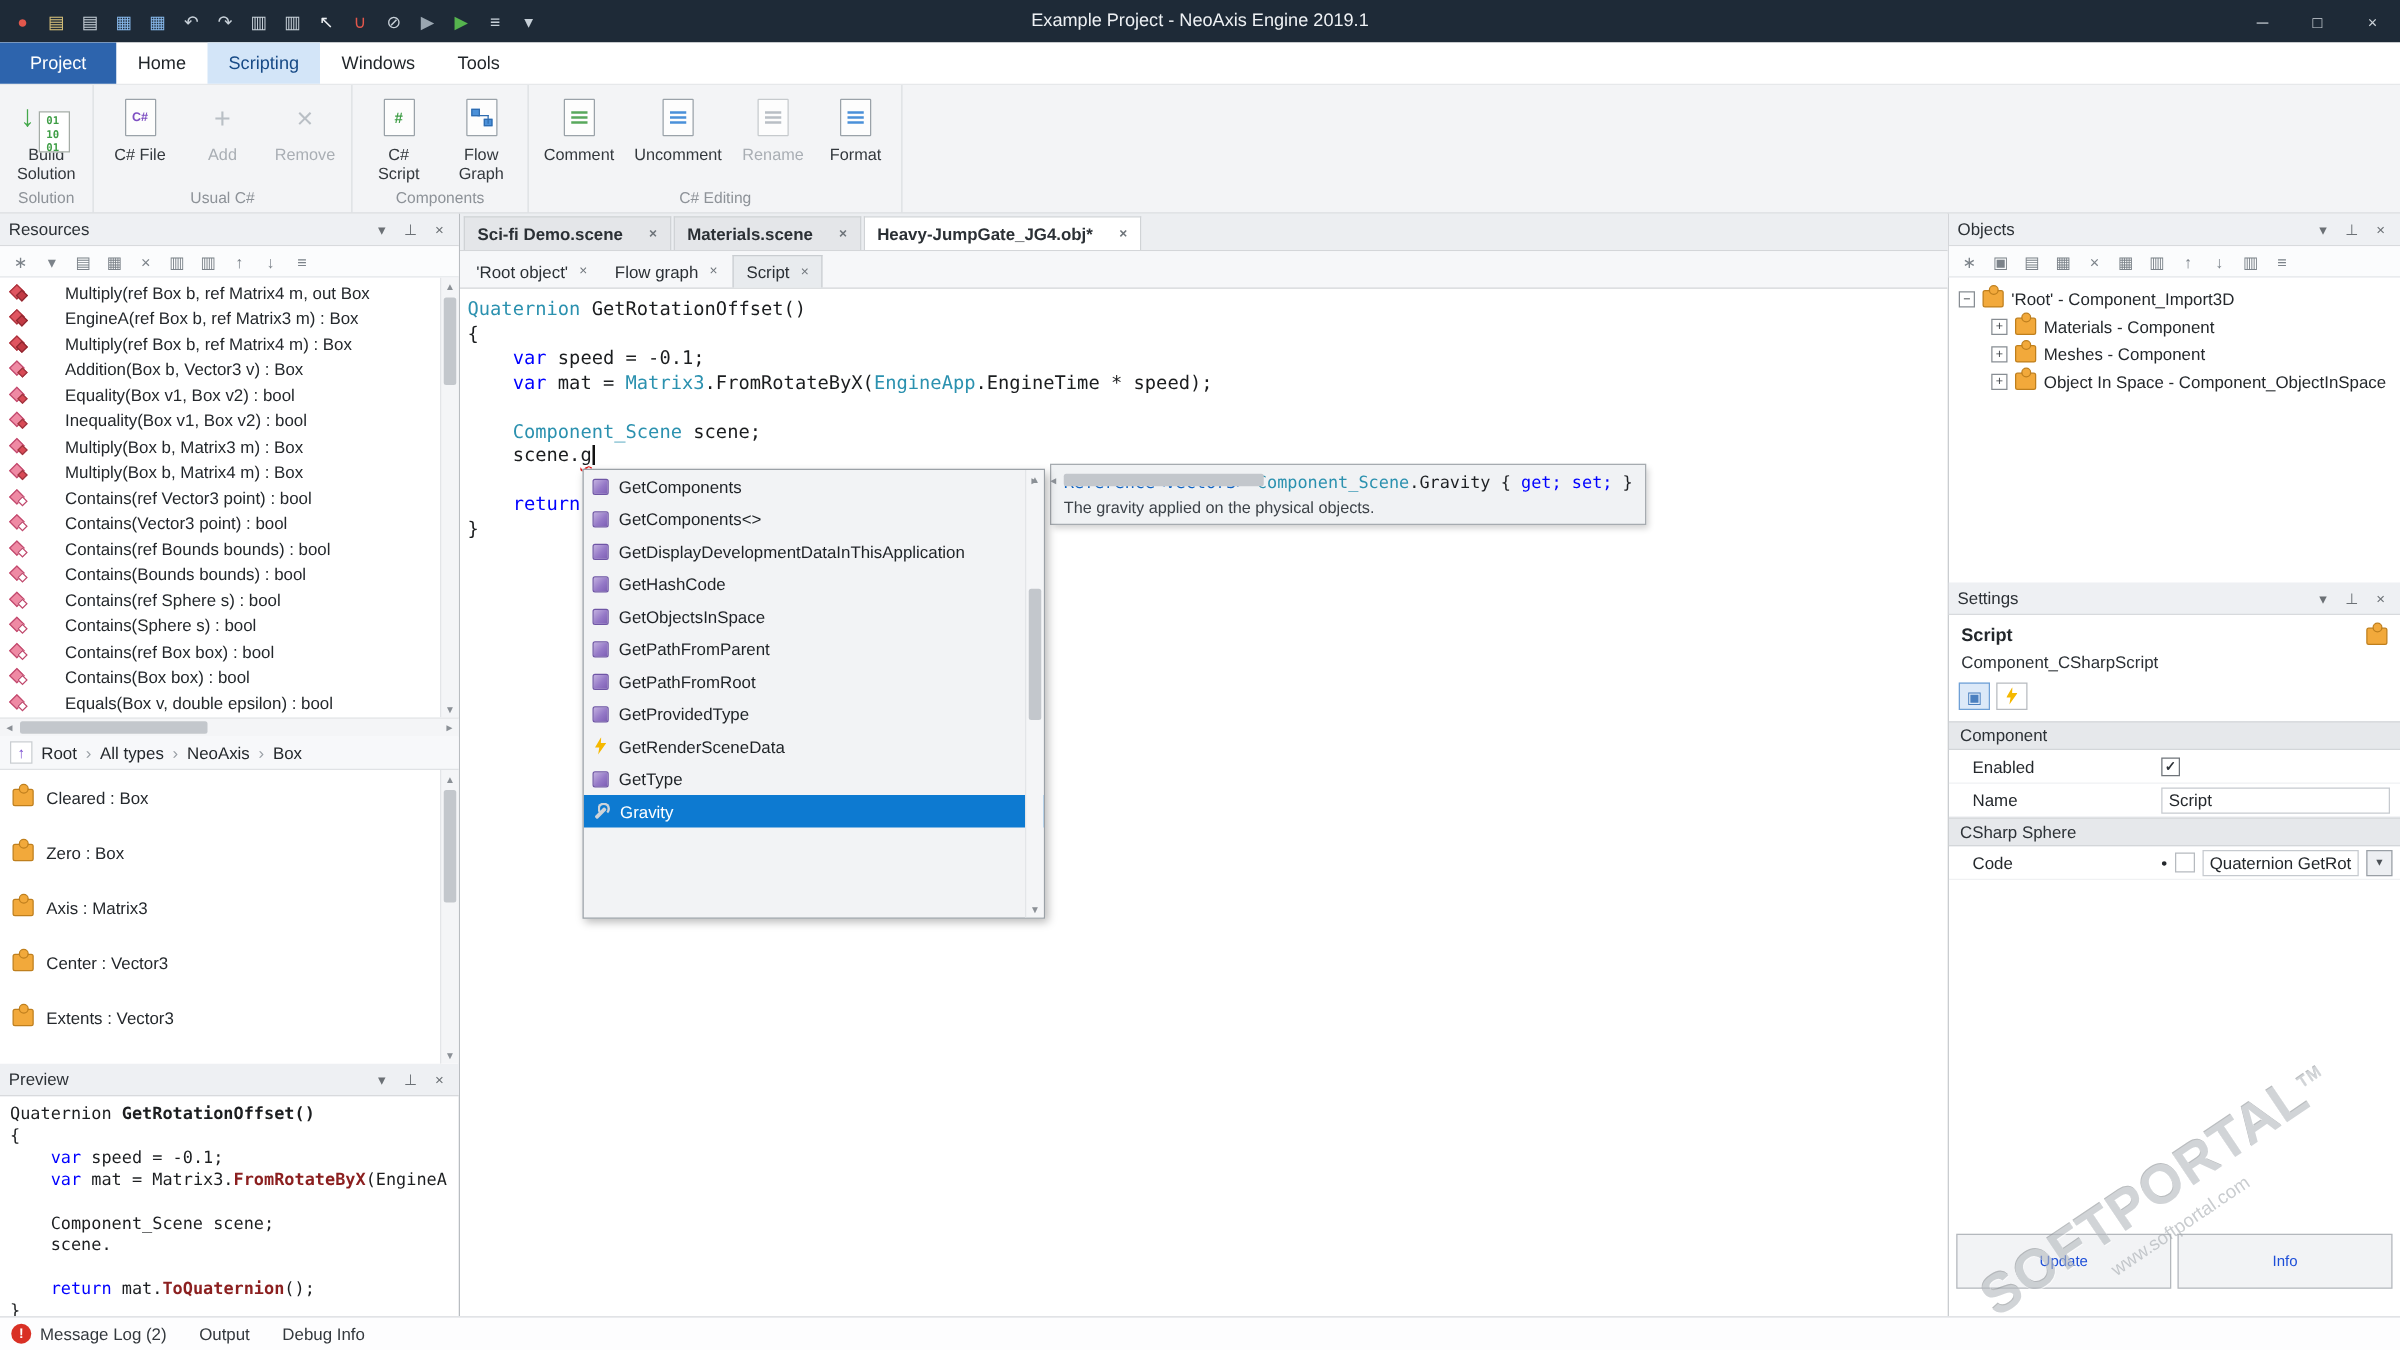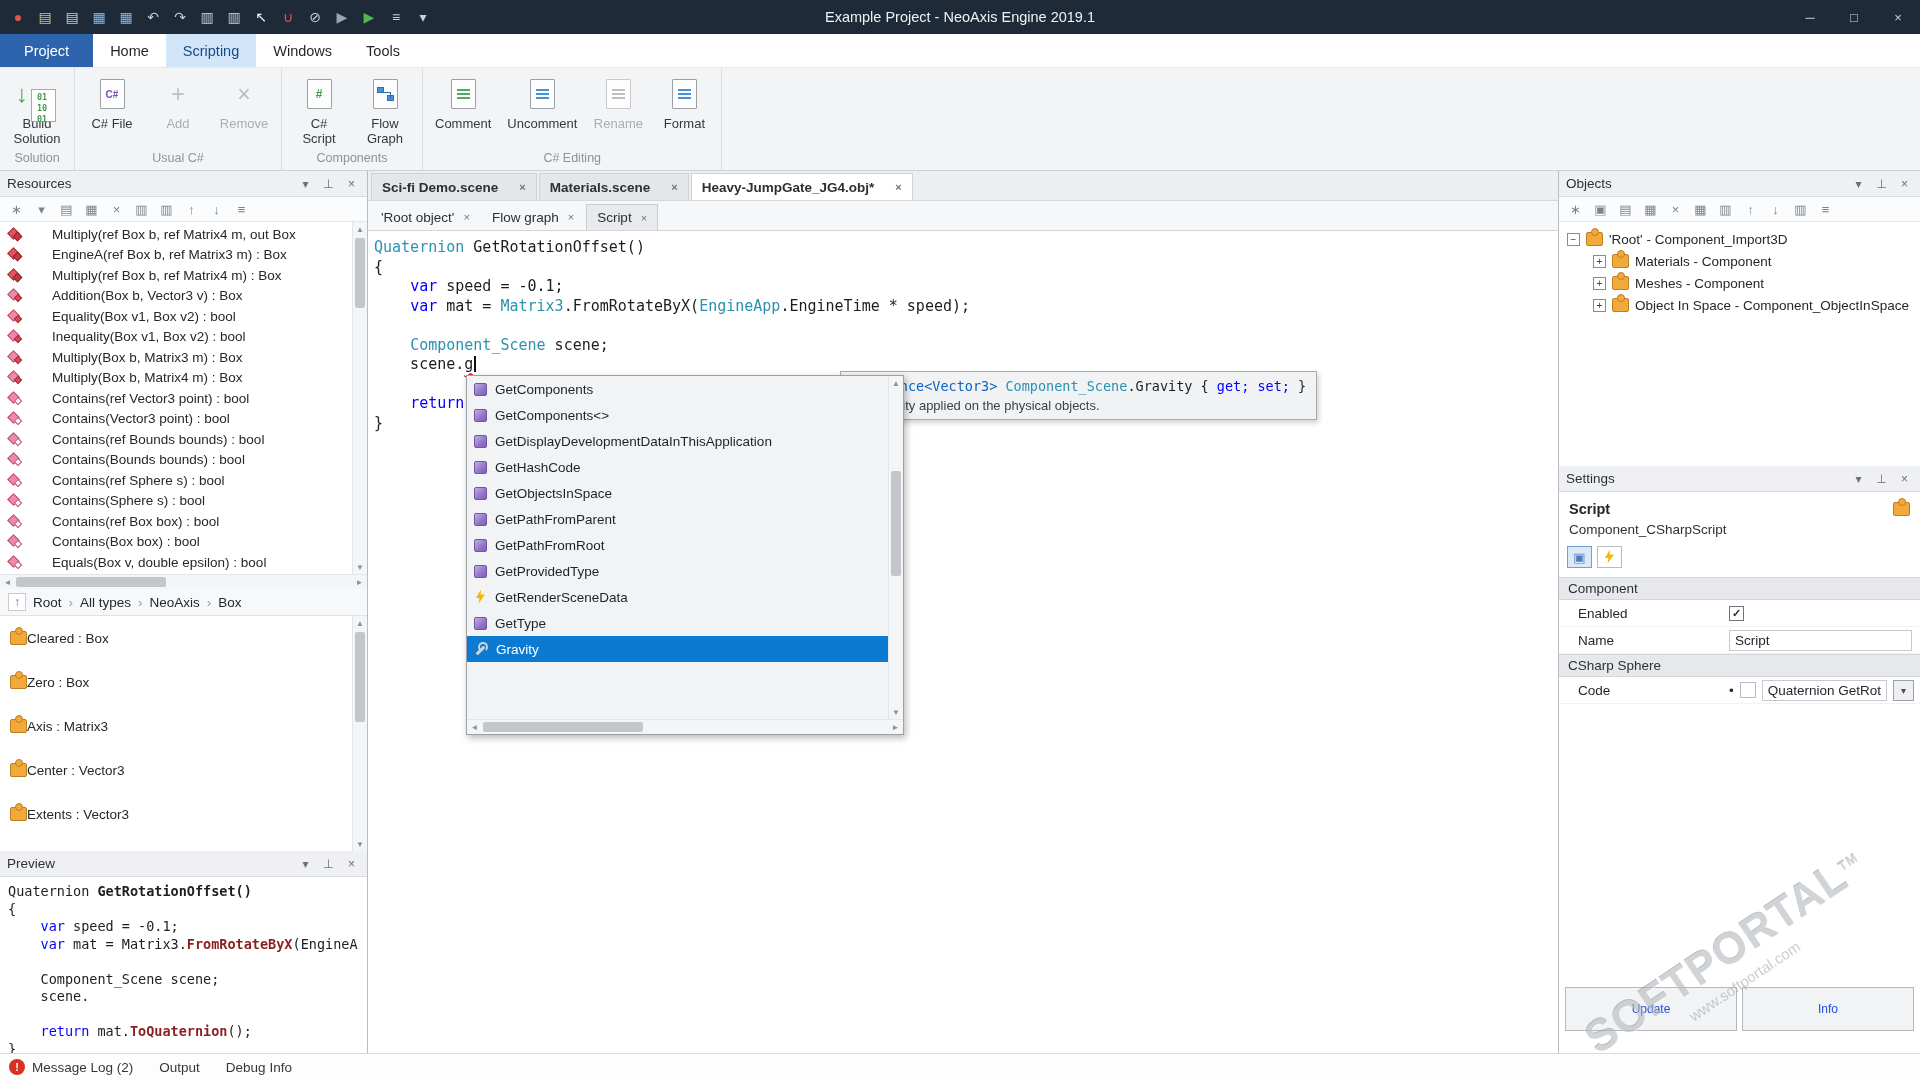--- a/index.html
+++ b/index.html
@@ -72,21 +72,21 @@
   .hscroll {height:15px;background:#f4f5f7;border-top:1px solid #e3e5e8;position:relative;flex:none;}
   .hthumb {position:absolute;top:2px;bottom:2px;border-radius:2px;background:#c3c7cc;}
   .harrow {position:absolute;top:0;bottom:0;width:15px;display:flex;align-items:center;justify-content:center;font-size:8px;color:#8b9096;}
   .harrow.rt {right:0;}
 
   .breadcrumb {height:27px;display:flex;align-items:center;gap:7px;padding:0 8px;border-bottom:1px solid #e0e2e5;background:#f7f8fa;font-size:13.5px;flex:none;}
   .bc-up {width:18px;height:18px;border:1px solid #c9cdd1;background:#fff;color:#7a4fd0;display:flex;align-items:center;justify-content:center;font-size:12px;}
   .bc-sep {color:#9aa0a6;}
 
   .members {flex:1;position:relative;overflow:hidden;}
-  .mrow {height:44px;display:flex;align-items:center;padding-left:10px;font-size:13.5px;}
+  .mrow {height:44px;display:flex;align-items:center;padding-left:10px;gap:10px;font-size:13.5px;}
   .ic-puzzle {width:17px;height:14px;background:#f2a93b;border:1px solid #bf7f1d;border-radius:2px;position:relative;flex:none;}
   .ic-puzzle::before {content:"";position:absolute;left:4px;top:-5px;width:6px;height:6px;background:#f2a93b;border:1px solid #bf7f1d;border-radius:50%;}
 
   .prevcode {height:176px;flex:none;padding:6px 8px;font:13.5px/17.5px "DejaVu Sans Mono",monospace;color:#1c1e20;overflow:hidden;}
   .pl {white-space:pre;min-height:17.5px;}
 
   
   .doctabs {height:30px;background:#eceef1;border-bottom:1px solid #d4d6d9;display:flex;align-items:flex-end;padding:3px 0 0 3px;gap:2px;flex:none;}
   .dtab {height:27px;display:flex;align-items:center;gap:21px;padding:0 10px;font-size:13.5px;color:#2b3035;background:#e4e6e9;border:1px solid #d0d3d6;border-bottom:none;font-weight:bold;}
   .dtab.active {background:#fff;}
@@ -97,21 +97,21 @@
   .editor {flex:1;position:relative;font:15px/19.5px "DejaVu Sans Mono",monospace;color:#1b1d1f;padding:7px 0 0 6px;overflow:hidden;}
   .cl {white-space:pre;min-height:19.5px;}
   .tk-kw {color:#0000ff;}
   .tk-type {color:#2b91af;}
   .tk-m {color:#8b1f1f;font-weight:bold;}
   .tk-b {font-weight:bold;}
   .squiggle {text-decoration:underline;text-decoration-style:wavy;text-decoration-color:#e01b1b;text-underline-offset:3px;}
   .caret {display:inline-block;width:1.5px;height:16px;background:#111;vertical-align:-3px;margin-left:1px;}
 
   
-  .autocomplete {position:absolute;left:98px;top:204px;width:438px;height:360px;background:#f2f3f5;border:1px solid #9ba1a7;box-shadow:2px 3px 7px rgba(0,0,0,.28);display:flex;flex-direction:column;z-index:6;}
+  .autocomplete {position:absolute;left:98px;top:204px;width:370px;height:360px;background:#f2f3f5;border:1px solid #9ba1a7;box-shadow:2px 3px 7px rgba(0,0,0,.28);display:flex;flex-direction:row;z-index:6;}
   .aclist {flex:1;position:relative;overflow:hidden;}
   .acrow {height:26px;display:flex;align-items:center;gap:8px;padding:0 20px 0 7px;font-size:13.5px;color:#1e2226;white-space:nowrap;}
   .acrow.selected {background:#0d7ad1;color:#fff;}
   .ic-cube {width:13px;height:13px;flex:none;background:linear-gradient(135deg,#c3b1e0 0%,#9579c7 55%,#7e5fb5 100%);border:1px solid #6f55a5;border-radius:2px;}
   .ic-bolt {width:13px;height:15px;flex:none;position:relative;}
   .ic-bolt::before {content:"";position:absolute;left:2px;top:0;width:9px;height:14px;background:#f5b800;clip-path:polygon(55% 0,0 60%,38% 60%,28% 100%,100% 35%,52% 35%);}
   .ic-wrench {width:14px;height:14px;flex:none;position:relative;}
   .ic-wrench::before {content:"";position:absolute;left:1px;top:7px;width:11px;height:3px;background:#cdd3d9;transform:rotate(-45deg);border-radius:1px;}
   .ic-wrench::after {content:"";position:absolute;right:0;top:0;width:6px;height:6px;border:2px solid #cdd3d9;border-radius:50%;border-bottom-color:transparent;}
 

